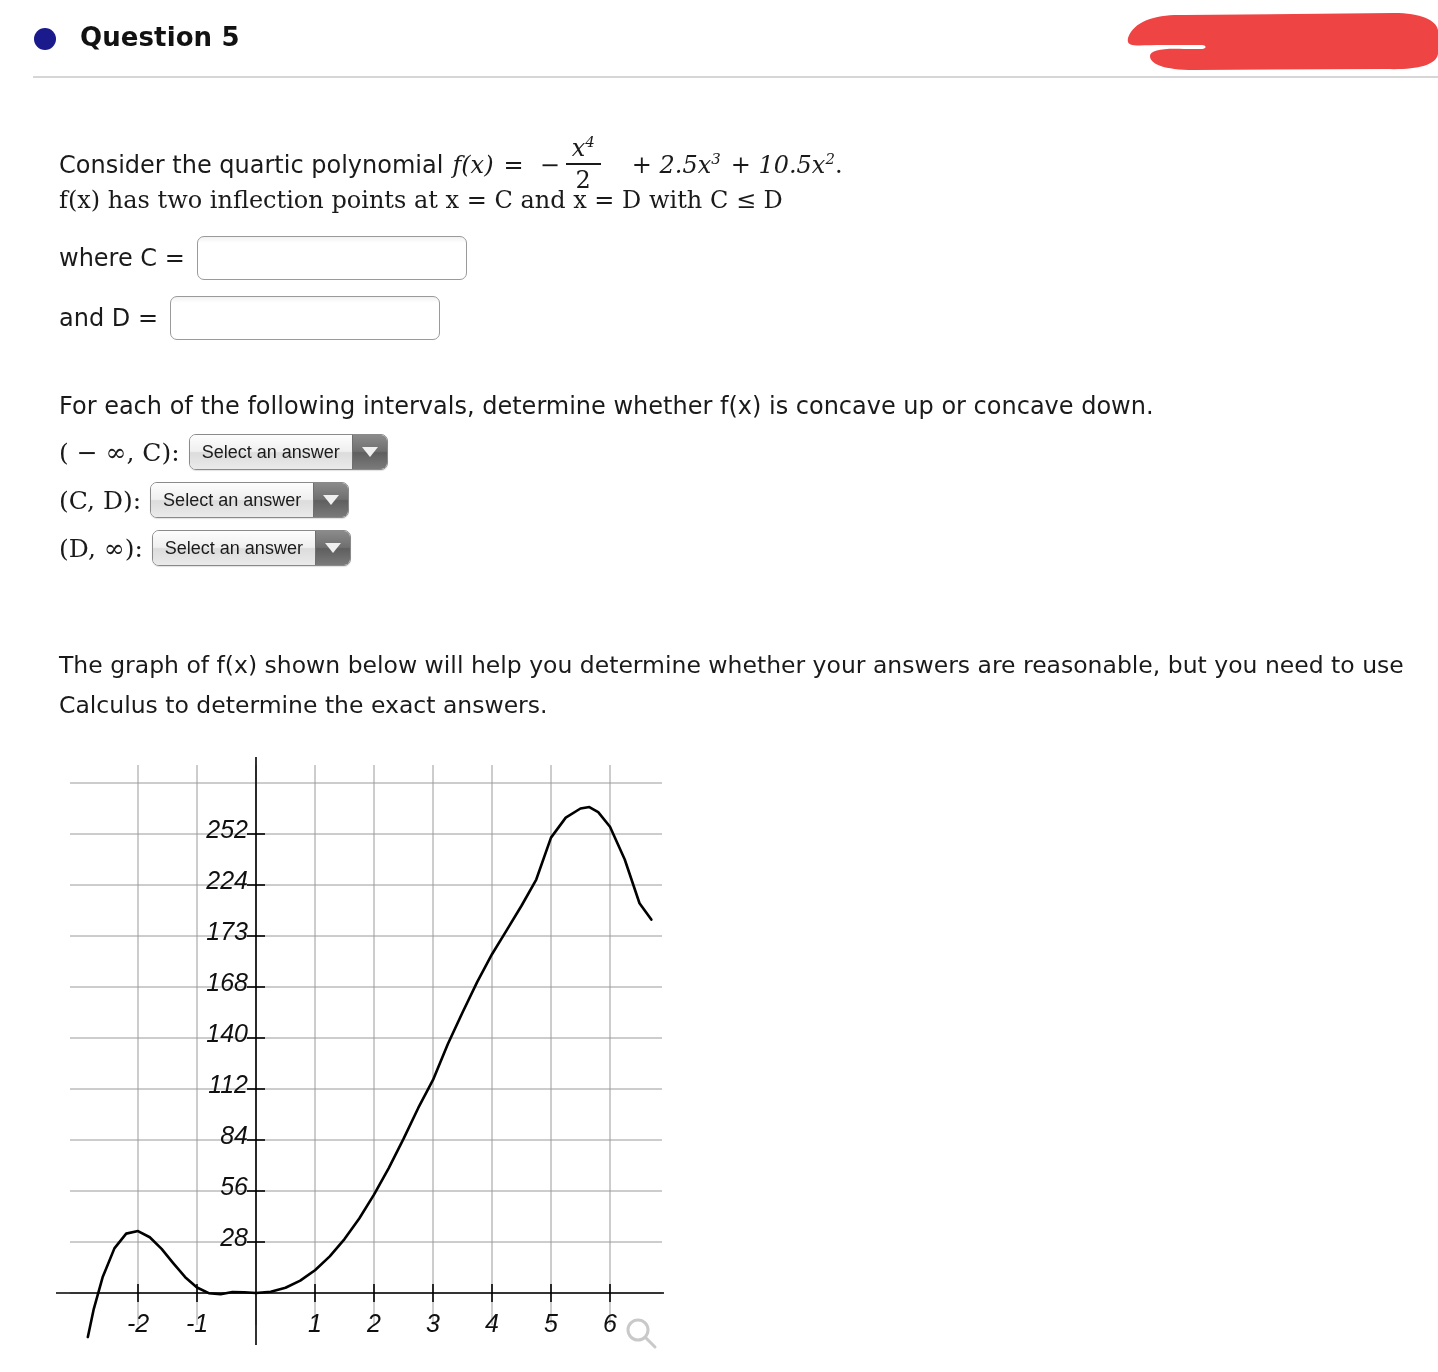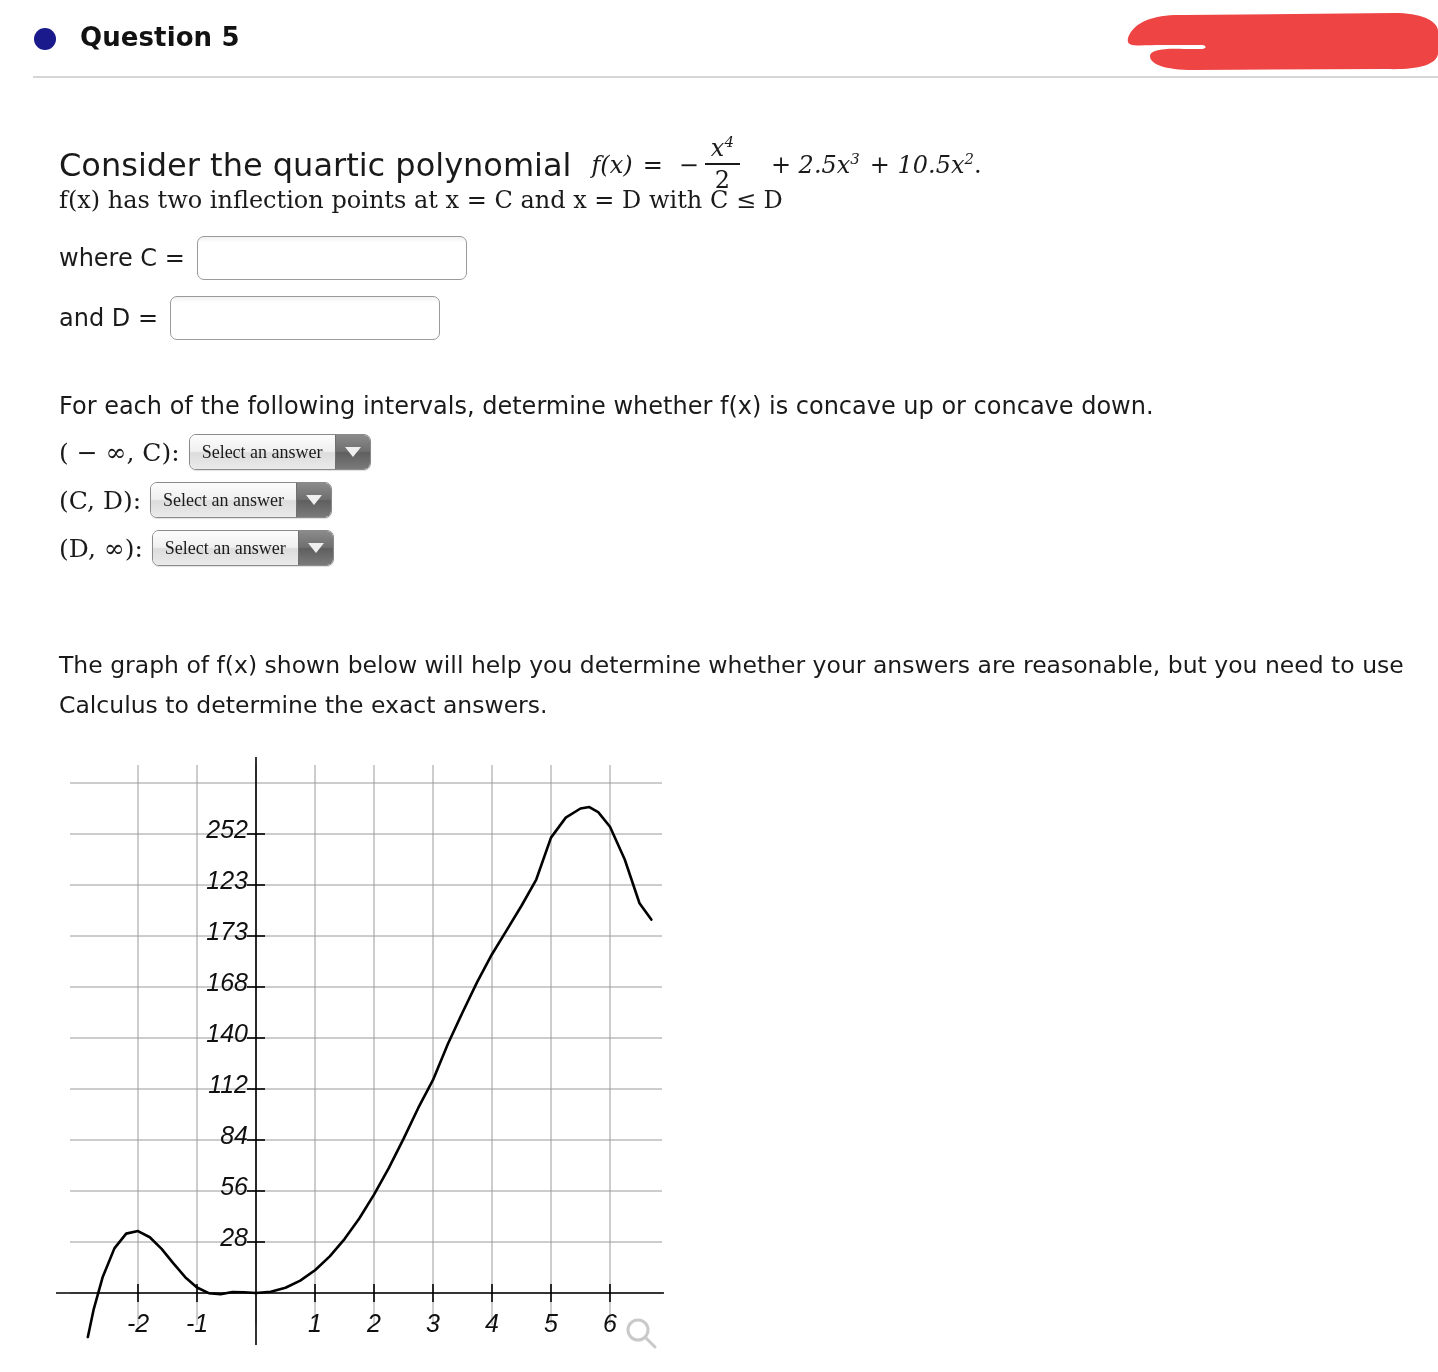--- a/index.html
+++ b/index.html
@@ -60,21 +60,21 @@
   }
 
   .line-consider {
     position: absolute;
     left: 59px; top: 128px;
     font-size: 24px;
     white-space: nowrap;
     display: flex;
     align-items: center;
   }
-  .line-consider .txt { font-size: 32px; }
+  .line-consider .txt { font-size: 24px; }
   .frac {
     display: inline-flex;
     flex-direction: column;
     align-items: center;
     vertical-align: middle;
     margin: 8px 6px;
     line-height: 1;
     position: relative;
     top: -1px;
   }
@@ -168,21 +168,21 @@
     box-shadow: 0 1px 1px rgba(0,0,0,0.12);
   }
   .select-widget .sel-text {
     display: flex;
     align-items: center;
     padding: 0 12px;
     font-size: 18px;
     color: #1b1b1b;
     background: linear-gradient(to bottom, #fdfdfd 0%, #efefef 48%, #dcdcdc 52%, #eaeaea 100%);
     white-space: nowrap;
-    font-family: Liberation Serif, serif;
+    font-family: Liberation Sans, sans-serif;
   }
   .select-widget .sel-arrow {
     width: 34px;
     display: flex;
     align-items: center;
     justify-content: center;
     background: linear-gradient(to bottom, #8b8b8b 0%, #6f6f6f 48%, #5f5f5f 52%, #7a7a7a 100%);
     border-left: 1px solid #6f6f6f;
   }
   .select-widget .sel-arrow .caret {
@@ -225,21 +225,21 @@
   <div class="q-bullet" style="background: rgb(26, 26, 140);"></div>
   <div class="q-title">Question 5</div>
   <div class="header-rule"></div>
   <svg class="redaction" viewBox="0 0 314 62" preserveAspectRatio="none">
     <path id="redaction-path" d="M 4 30 C 10 12, 34 6, 60 7 L 270 5 C 300 5, 316 14, 314 26 L 314 46 C 312 58, 290 62, 262 61 L 70 62 C 40 62, 26 56, 26 48 C 26 42, 40 40, 60 41 L 76 41 C 82 41, 84 38, 78 37 L 40 37 C 12 37, 2 40, 4 30 Z" fill="#ef4444"></path>
   </svg>
 </div>
 
 <div class="line-consider">
   <span class="txt">Consider the quartic polynomial</span>
-  <span class="math-serif" style="margin-left:20px;">f(x)</span>
+  <span class="math-serif" style="margin-left:9px;">f(x)</span>
   <span class="math-up" style="margin-left:10px;">=</span>
   <span class="math-up" style="margin-left:16px;">−</span>
   <span class="frac">
     <span class="num"><span>x</span><sup class="exp">4</sup></span>
     <span class="bar"></span>
     <span class="den">2</span>
   </span>
   <span class="math-serif" style="margin-left:25px;"><span>+ 2.5x</span><sup class="exp">3</sup></span>
   <span class="math-serif" style="margin-left:10px;"><span>+ 10.5x</span><sup class="exp">2</sup><span class="math-up">.</span></span>
 </div>
@@ -334,21 +334,21 @@
       <polyline points="87.85,617.08 93.75,589.03 102.60,557.34 114.40,528.38 126.20,513.62 138.00,511.07 149.80,517.26 161.60,528.92 173.40,543.31 185.20,557.15 197.00,567.54 208.80,573.18 220.60,574.27 232.40,572.09 244.20,572.27 256.00,573.00 270.75,571.73 285.50,567.72 300.25,560.61 315.00,550.23 329.75,536.39 344.50,519.09 359.25,498.50 374.00,474.64 388.75,448.05 403.50,418.91 418.25,387.94 433.00,359.89 447.75,324.19 462.50,292.50 477.25,261.90 492.00,234.21 506.75,210.17 521.50,185.76 536.25,159.54 551.00,117.64 565.75,97.61 580.50,88.50 589.35,87.04 598.20,92.14 610.00,106.71 624.75,139.50 639.50,183.21 651.30,199.61" fill="none" stroke="#000000" stroke-width="2.6" stroke-linecap="round" stroke-linejoin="round"></polyline>
     </svg>
   <div id="axis-labels">
       <div class="axis-num ylab" style="left: 178px; width: 70px; top: 503px;">28</div>
       <div class="axis-num ylab" style="left: 178px; width: 70px; top: 452px;">56</div>
       <div class="axis-num ylab" style="left: 178px; width: 70px; top: 401px;">84</div>
       <div class="axis-num ylab" style="left: 178px; width: 70px; top: 350px;">112</div>
       <div class="axis-num ylab" style="left: 178px; width: 70px; top: 299px;">140</div>
       <div class="axis-num ylab" style="left: 178px; width: 70px; top: 248px;">168</div>
       <div class="axis-num ylab" style="left: 178px; width: 70px; top: 197px;">173</div>
-      <div class="axis-num ylab" style="left: 178px; width: 70px; top: 146px;">123</div>
+      <div class="axis-num ylab" style="left: 178px; width: 70px; top: 146px;">224</div>
       <div class="axis-num ylab" style="left: 178px; width: 70px; top: 95px;">252</div>
       <div class="axis-num" style="left: 120px; width: 36px; text-align: center; top: 589px;">-2</div>
       <div class="axis-num" style="left: 179px; width: 36px; text-align: center; top: 589px;">-1</div>
       <div class="axis-num" style="left: 297px; width: 36px; text-align: center; top: 589px;">1</div>
       <div class="axis-num" style="left: 356px; width: 36px; text-align: center; top: 589px;">2</div>
       <div class="axis-num" style="left: 415px; width: 36px; text-align: center; top: 589px;">3</div>
       <div class="axis-num" style="left: 474px; width: 36px; text-align: center; top: 589px;">4</div>
       <div class="axis-num" style="left: 533px; width: 36px; text-align: center; top: 589px;">5</div>
       <div class="axis-num" style="left: 592px; width: 36px; text-align: center; top: 589px;">6</div>
     </div>

